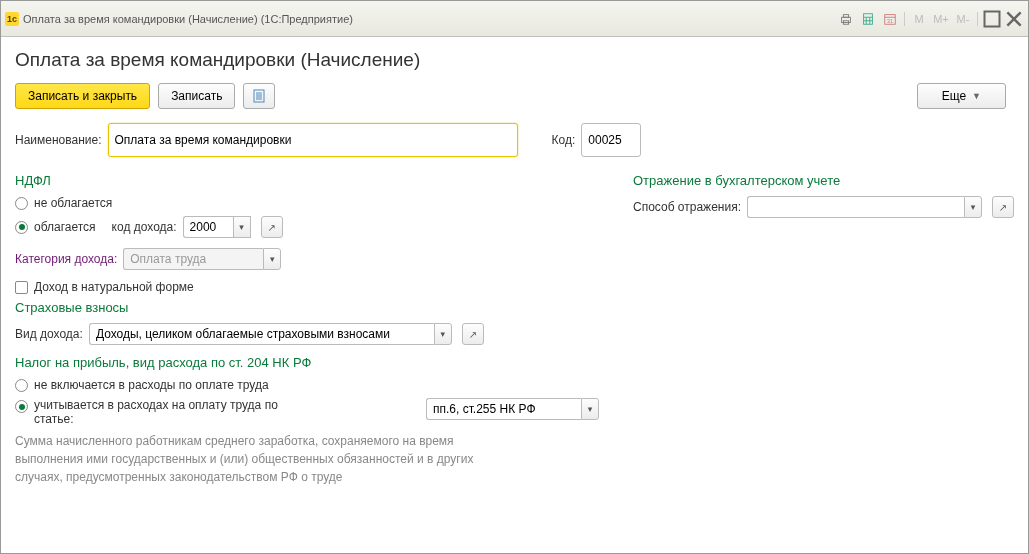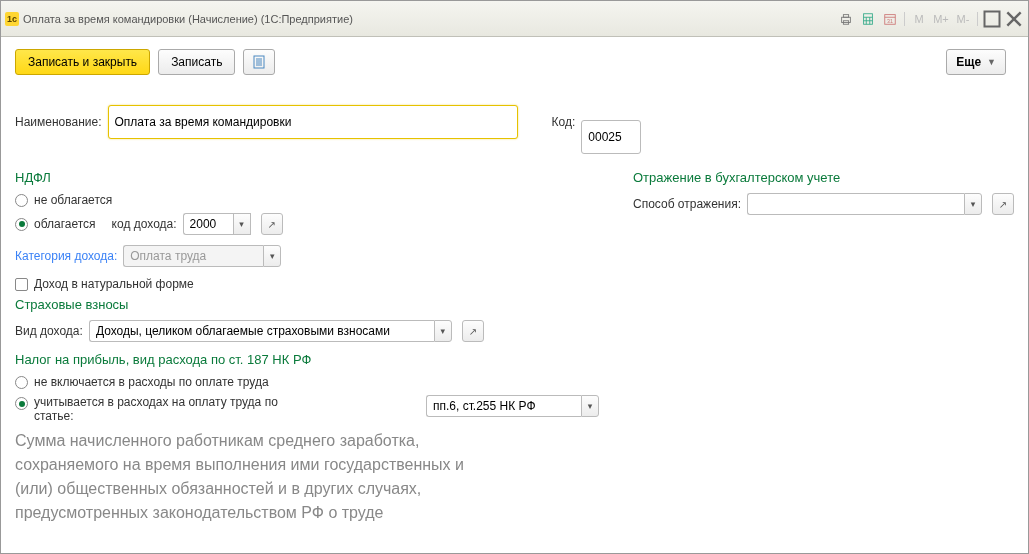--- a/index.html
+++ b/index.html
@@ -56,21 +56,21 @@
     cursor: pointer;
     display: inline-flex; align-items: center;
     margin-right: 8px;
   }
   .btn.yellow {
     background: linear-gradient(#ffe74a, #ffd816);
     border-color: #cca700;
     font-weight: normal;
   }
   .btn.icon-only { padding: 0 8px; }
-  .btn.small-dd { padding: 0 9px; font-weight: bold; }
+  .btn.small-dd { padding: 0 24px; }
   .btn .chev { margin-left: 6px; font-size: 9px; color: #666; }
 
   .spacer { flex: 1; }
 
   .form-row { display: flex; align-items: center; margin-bottom: 10px; gap: 6px; }
   .label { color: #333; }
   .input-text {
     height: 34px;
     border: 1px solid #bbb;
     border-radius: 3px;
@@ -112,22 +112,22 @@
     cursor: pointer; background: #fff;
   }
   .radio.selected::after {
     content: ""; width: 6px; height: 6px; border-radius: 50%; background: #0a7a3b;
   }
   .checkbox {
     width: 13px; height: 13px; border: 1px solid #888; background: #fff; cursor: pointer;
     border-radius: 2px;
   }
 
-  .muted { color: #3b82f6; }
-  .desc-text { color: #888; font-size: 16px; line-height: 1.5; margin: 0 0 14px 0; max-width: 480px; }
+  .muted { color: #701a75; }
+  .desc-text { color: #888; font-size: 12px; line-height: 1.5; margin: 0 0 14px 0; max-width: 480px; }
 
   .open-ext {
     width: 22px; height: 22px;
     border: 1px solid #bbb; border-radius: 3px;
     background: linear-gradient(#fdfdfd,#ececec);
     display: inline-flex; align-items: center; justify-content: center;
     cursor: pointer; margin-left: 4px;
     font-size: 10px; color: #555;
   }
 </style>
@@ -174,20 +174,21 @@
     <span class="tb-btn">
       <svg viewBox="0 0 12 12">
           <line x1="2" y1="2" x2="10" y2="10" stroke="#666" stroke-width="1.4"></line>
           <line x1="10" y1="2" x2="2" y2="10" stroke="#666" stroke-width="1.4"></line>
         </svg>
     </span>
   </div>
 </div>
 
 <div class="content">
+  <h1>Оплата за время командировки (Начисление)</h1>
 
   <div class="toolbar-row">
     <button class="btn yellow">Записать и закрыть</button>
     <button class="btn">Записать</button>
     <button class="btn icon-only">
       <svg width="14" height="14" viewBox="0 0 14 14">
           <rect x="2" y="1" width="10" height="12" fill="none" stroke="#4a88c0"></rect>
           <line x1="4" y1="4" x2="10" y2="4" stroke="#4a88c0"></line>
           <line x1="4" y1="6" x2="10" y2="6" stroke="#4a88c0"></line>
           <line x1="4" y1="8" x2="10" y2="8" stroke="#4a88c0"></line>
@@ -199,21 +200,21 @@
       <span>Еще</span>
       <span class="chev">▼</span>
     </button>
   </div>
 
   <div class="form-row">
     <span class="label">Наименование:</span>
     <input class="input-text highlight" style="width: 410px;" value="Оплата за время командировки">
     <span style="width:22px"></span>
     <span class="label">Код:</span>
-    <input class="input-text" style="width: 60px; margin-top: 31px;" value="00025">
+    <input class="input-text" style="width: 60px;" value="00025">
   </div>
 
   <div class="two-col">
 
     <div class="col" style="flex:1.05">
       <div class="section-h">НДФЛ</div>
 
       <div class="radio-row">
         <span class="radio"></span>
         <span>не облагается</span>
@@ -247,21 +248,21 @@
       <div class="section-h">Страховые взносы</div>
       <div class="form-row">
         <span class="label">Вид дохода:</span>
         <span class="dd-group">
           <input class="dd-input" style="width: 345px;" value="Доходы, целиком облагаемые страховыми взносами">
           <span class="dd-btn last">▾</span>
         </span>
         <span class="open-ext">↗</span>
       </div>
 
-      <div class="section-h">Налог на прибыль, вид расхода по ст. 187 НК РФ</div>
+      <div class="section-h">Налог на прибыль, вид расхода по ст. 204 НК РФ</div>
       <div class="radio-row">
         <span class="radio"></span>
         <span>не включается в расходы по оплате труда</span>
       </div>
       <div class="radio-row" style="align-items:flex-start">
         <span class="radio selected" style="margin-top:2px"></span>
         <span style="width:270px">учитывается в расходах на оплату труда по статье:</span>
         <span style="width:110px"></span>
         <span class="dd-group">
           <input class="dd-input" style="width: 155px;" value="пп.6, ст.255 НК РФ">

